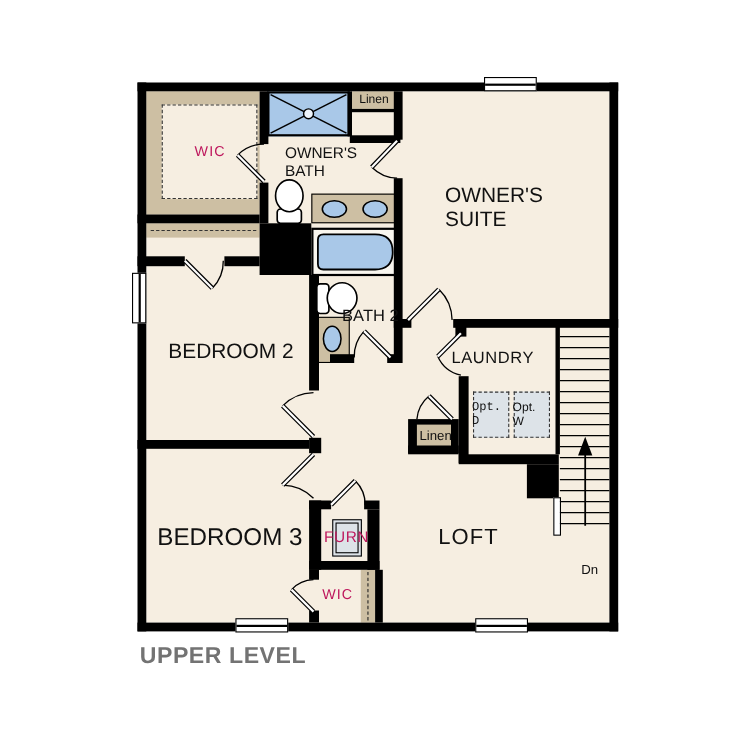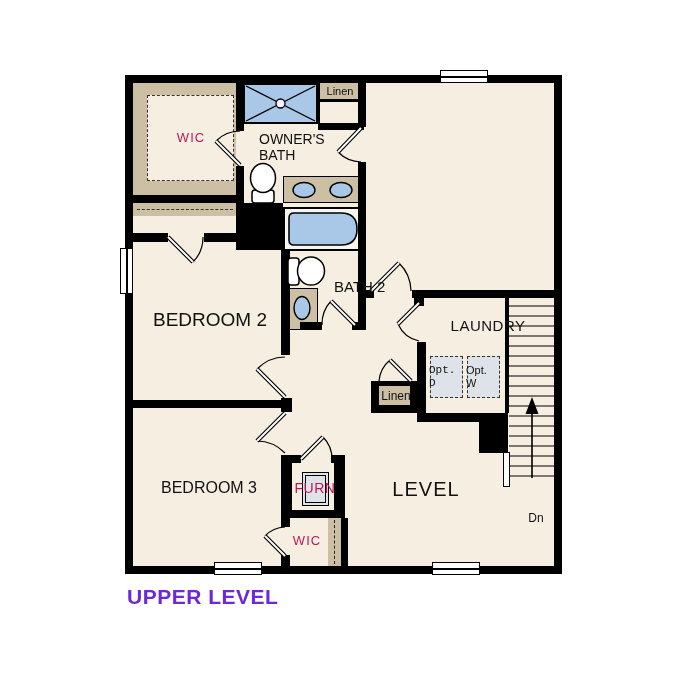--- a/index.html
+++ b/index.html
@@ -16,21 +16,21 @@
   .bold{font-weight:400;}
   .grayish{color:#be185d;}
   .window{position:absolute;background:#fff;border:1.6px solid #000;box-sizing:border-box;}
   .winline-h{position:absolute;background:#000;height:1.5px;}
   .winline-v{position:absolute;background:#000;width:1.5px;}
   .dashedbox{position:absolute;border:1.3px dashed #333;box-sizing:border-box;}
   .optbox{position:absolute;border:1.6px dashed #333;box-sizing:border-box;background:#dde3e8;}
   .whitebox{position:absolute;background:#f9f6ef;border:2px solid #000;box-sizing:border-box;}
   .shower{position:absolute;background:#a9c8e8;border:2.4px solid #000;box-sizing:border-box;}
   svg{position:absolute;left:0;top:0;}
-  #title{position:absolute;font-weight:700;letter-spacing:0.5px;color:#6d28d9;}
+  #title{position:absolute;font-weight:700;letter-spacing:0.5px;color:#737373;}
 </style>
 </head>
 <body>
 
 <div id="stage">
 
   <div class="floor" style="left:133px;top:83px;width:421px;height:483px;"></div>
 
   <div>
 
@@ -238,26 +238,27 @@
         <path d="M 285 527 A 29 29 0 0 0 265 536" stroke="#000" stroke-width="1.2"></path>
         <line x1="285" y1="556" x2="265" y2="536" stroke="#000" stroke-width="4.2"></line>
         <line x1="285" y1="556" x2="265" y2="536" stroke="#fff" stroke-width="2"></line>
       </g>
     </g>
   </svg>
 
   <div class="lbl grayish" style="left:191px;top:138px;font-size:13px;letter-spacing:1px;">WIC</div>
   <div class="lbl bold wrap" style="left:303px;top:148px;font-size:14px;width:88px;white-space:normal;">OWNER'S BATH</div>
   <div class="lbl" style="left:340px;top:91px;font-size:11px;">Linen</div>
+  <div class="lbl bold wrap" style="left:462px;top:189px;font-size:19px;width:115px;white-space:normal;">OWNER'S SUITE</div>
   <div class="lbl bold" style="left:210px;top:320px;font-size:19px;">BEDROOM 2</div>
-  <div class="lbl bold wrap" style="left:360px;top:287px;font-size:15px;width:52px;white-space:normal;">BATH 2</div>
-  <div class="lbl bold" style="left:488px;top:326px;font-size:15px;letter-spacing:0.5px;">LAUNDRY</div>
+  <div class="lbl bold wrap" style="left:337px;top:287px;font-size:15px;width:52px;white-space:normal;">BATH 2</div>
+  <div class="lbl bold" style="left:448px;top:326px;font-size:15px;letter-spacing:0.5px;">LAUNDRY</div>
   <div class="lbl wrap" style="left:446px;top:377px;font-size:11px;width:34px;white-space:normal;font-family:Liberation Mono, monospace;">Opt. D</div>
   <div class="lbl wrap" style="left:483px;top:377px;font-size:11px;width:34px;white-space:normal;">Opt. W</div>
   <div class="lbl" style="left:396px;top:397px;font-size:12px;">Linen</div>
-  <div class="lbl bold" style="left:209px;top:488px;font-size:16px;">BEDROOM 3</div>
+  <div class="lbl bold" style="left:209px;top:488px;font-size:22px;">BEDROOM 3</div>
   <div class="lbl grayish" style="left:315px;top:489px;font-size:14px;letter-spacing:0.5px;">FURN</div>
-  <div class="lbl bold" style="left:426px;top:489px;font-size:20px;letter-spacing:1px;">LEVEL</div>
+  <div class="lbl bold" style="left:426px;top:489px;font-size:20px;letter-spacing:1px;">LOFT</div>
   <div class="lbl grayish" style="left:307px;top:541px;font-size:13px;letter-spacing:1px;">WIC</div>
   <div class="lbl" style="left:536px;top:487px;font-size:12px;margin-top:32px;">Dn</div>
 
   <div id="title" style="left:127px;top:585px;font-size:21px;">UPPER LEVEL</div>
 </div>
 
 </body></html>

